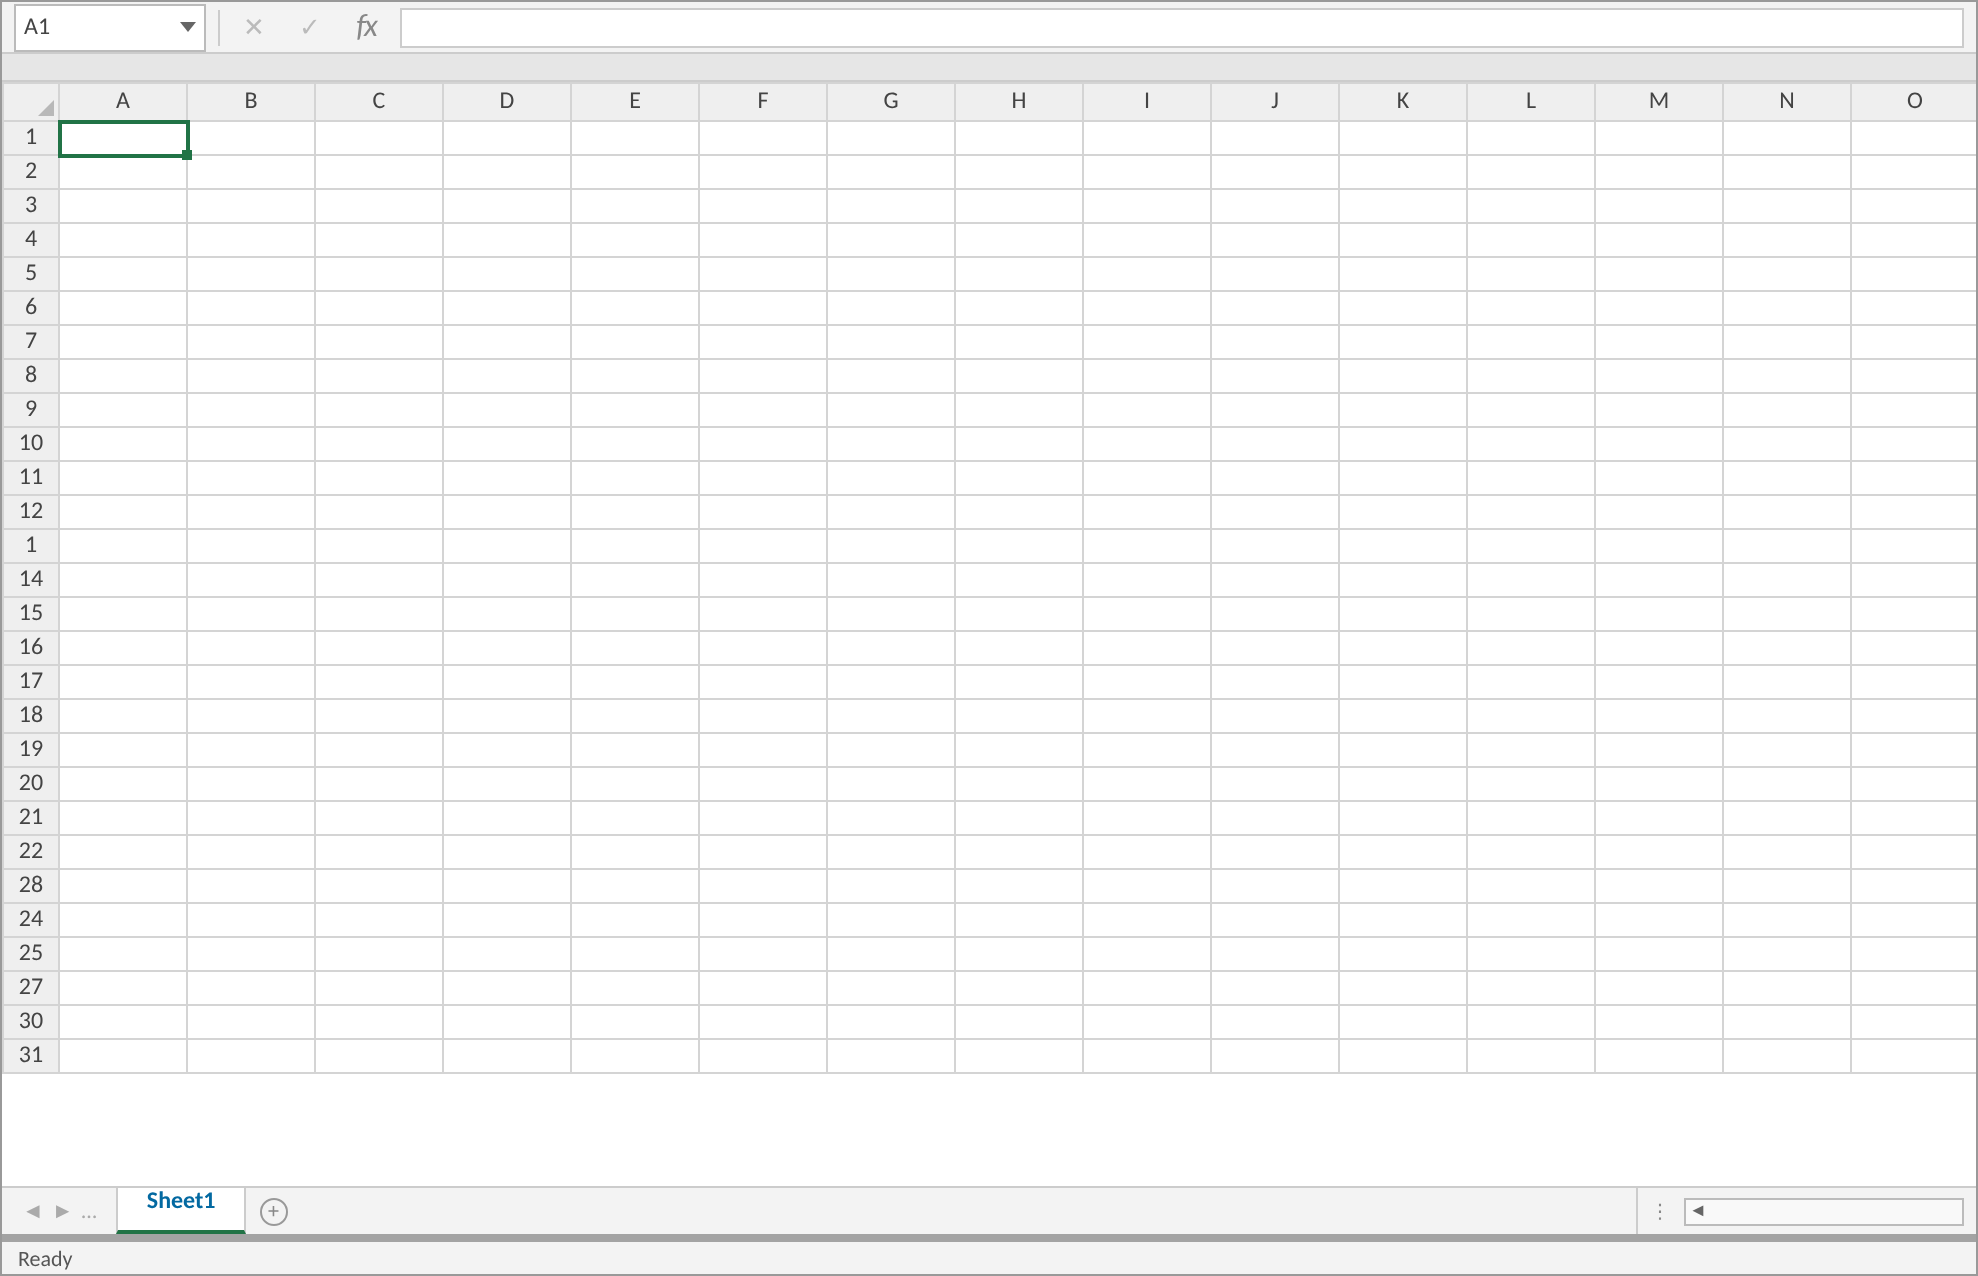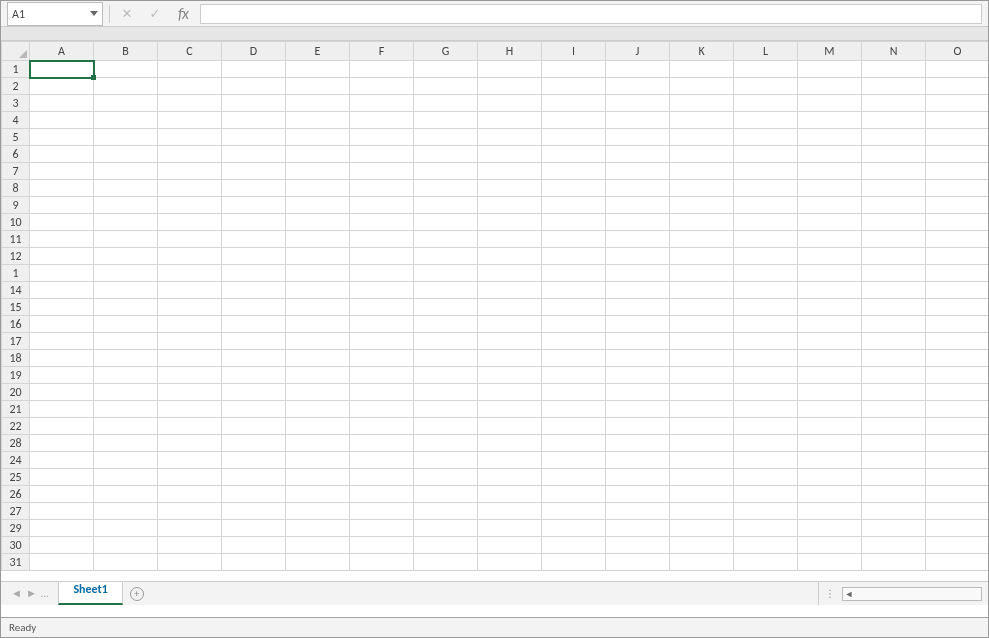--- a/index.html
+++ b/index.html
@@ -186,27 +186,26 @@
     background: #f9f9f9;
     display:flex; align-items:center;
   }
   .hscroll .arrow {
     width:12px; text-align:center; color:#666; font-size:9px;
   }
   
   .status-bar {
     height: 20px;
     background: #f3f3f3;
-    border-top: 1px solid #a3a3a3;
+    border-top: 4px solid #a3a3a3;
     display: flex;
     align-items: center;
     padding: 0 8px;
     font-size: 11px;
     color: #555;
-    margin-top: 12px;
   }
 </style>
 </head>
 <body>
 
 <div class="formula-bar">
   <div class="name-box">
     <span>A1</span>
     <span class="caret"></span>
   </div>
@@ -692,57 +691,21 @@
           <td></td>
           <td></td>
           <td></td>
           <td></td>
           <td></td>
           <td></td>
           <td></td>
           <td></td>
         </tr>
         <tr>
-          <th class="rowhdr">26</th>
-          <td></td>
-          <td></td>
-          <td></td>
-          <td></td>
-          <td></td>
-          <td></td>
-          <td></td>
-          <td></td>
-          <td></td>
-          <td></td>
-          <td></td>
-          <td></td>
-          <td></td>
-          <td></td>
-          <td></td>
-        </tr>
-        <tr>
           <th class="rowhdr">27</th>
-          <td></td>
-          <td></td>
-          <td></td>
-          <td></td>
-          <td></td>
-          <td></td>
-          <td></td>
-          <td></td>
-          <td></td>
-          <td></td>
-          <td></td>
-          <td></td>
-          <td></td>
-          <td></td>
-          <td></td>
-        </tr>
-        <tr>
-          <th class="rowhdr">29</th>
           <td></td>
           <td></td>
           <td></td>
           <td></td>
           <td></td>
           <td></td>
           <td></td>
           <td></td>
           <td></td>
           <td></td>

